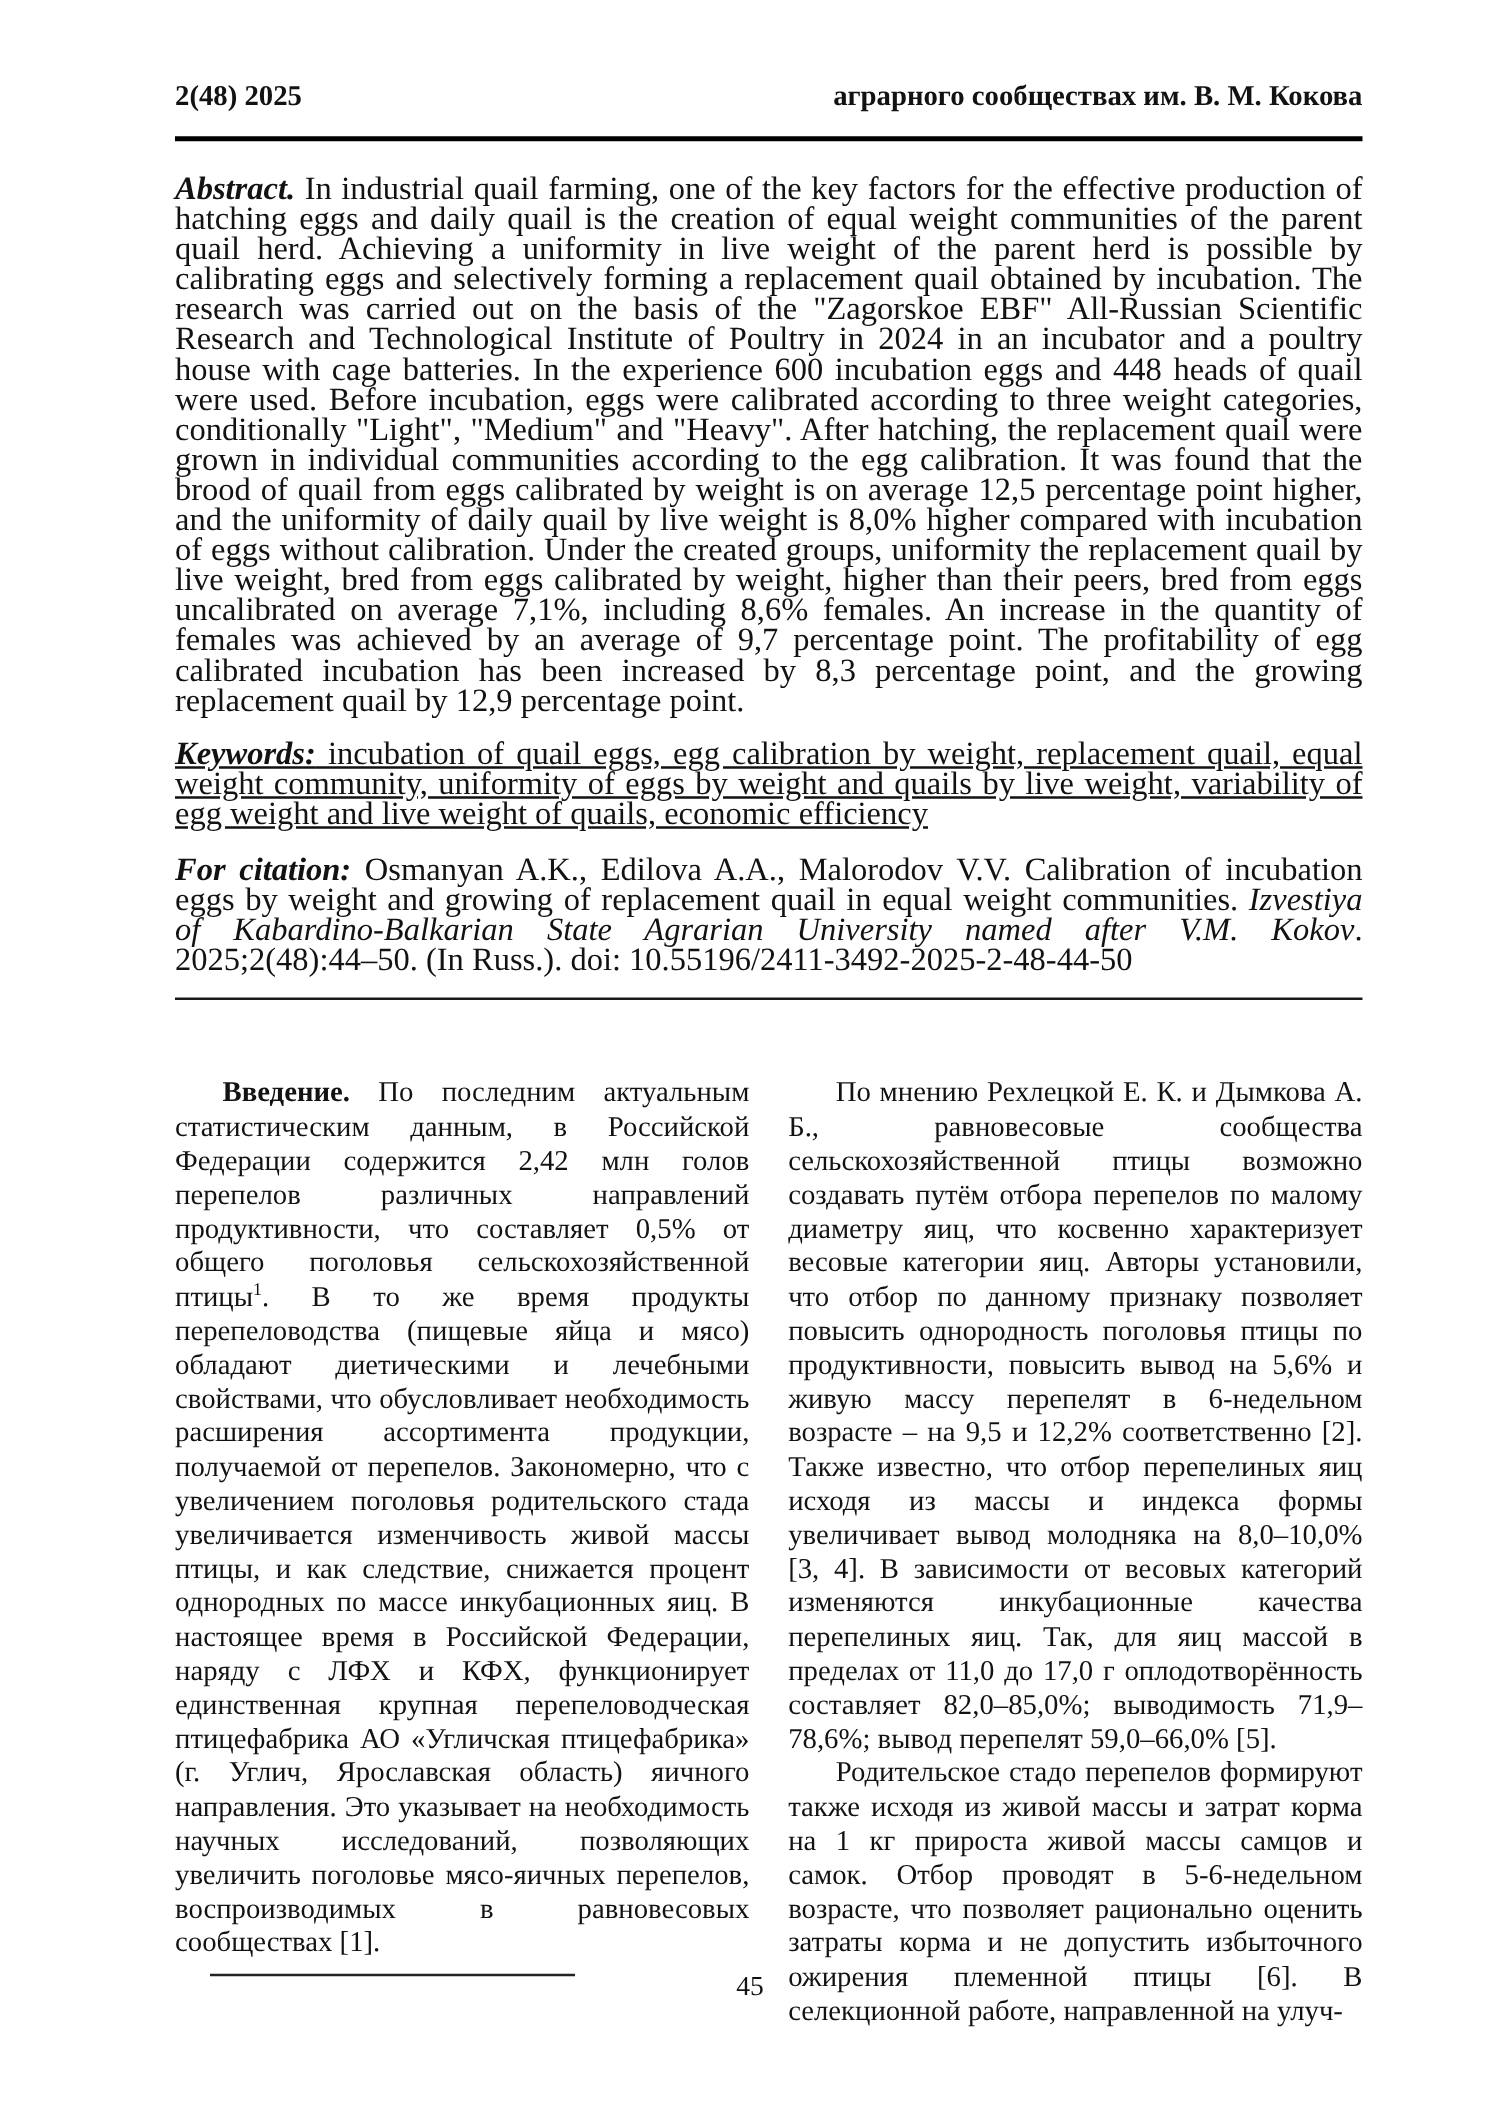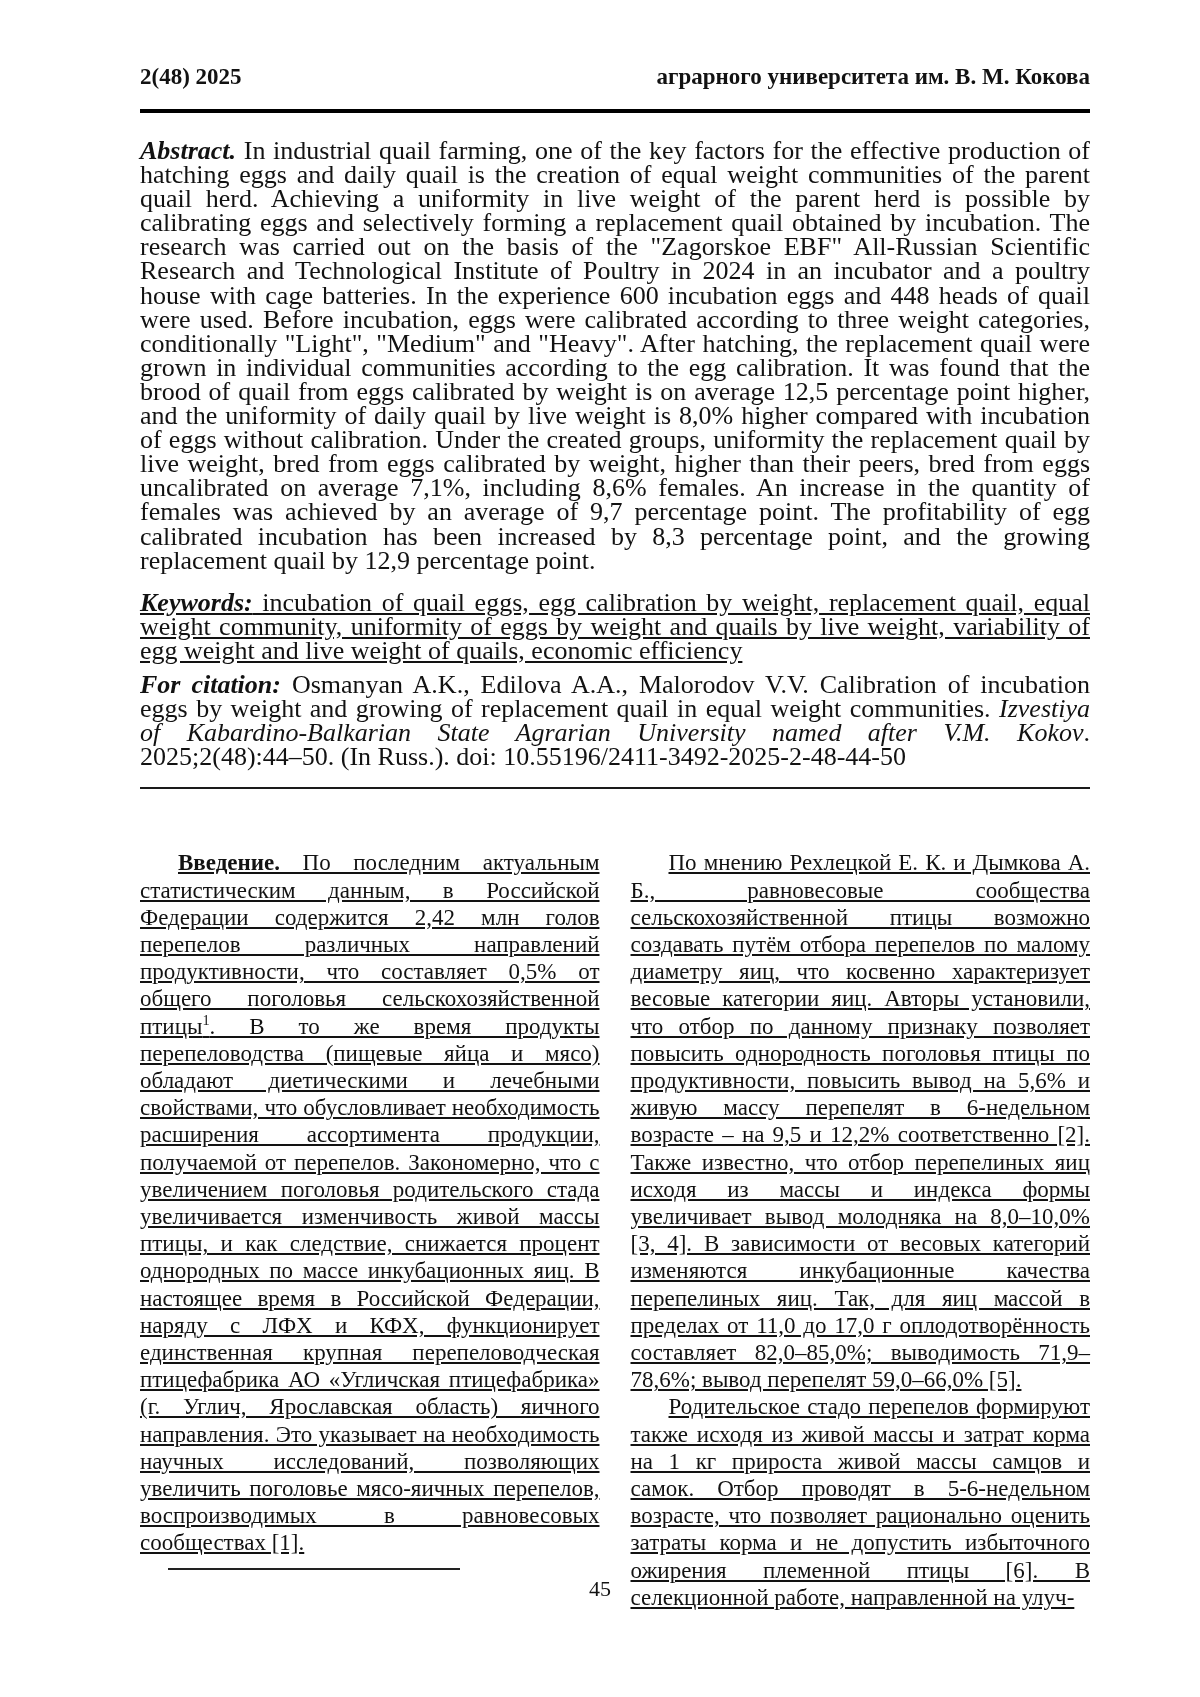--- a/index.html
+++ b/index.html
@@ -34,34 +34,33 @@
   }
   
   .meta-para {
     margin:0;
     margin-top:26px;
     font-size:26px;
     line-height:24.1px;
     text-align:justify;
   }
   .meta-para.keywords { margin-top:18px;text-decoration:underline; }
-  .meta-para.citation { margin-top:10px; }
+  .meta-para.citation { margin-top:21px; }
   .lead { font-weight:bold; font-style:italic; }
   .italic { font-style:italic; }
   .rule-thin {
     height:2px;
     background:#1a1a1a;
     margin-top:18px;
   }
   
   .columns {
     display:flex;
     gap:31px;
     margin-top:60px;
-    text-decoration:underline;
   }
   .col { flex:1; min-width:0; }
   .body-para {
     margin:0;
     font-size:23px;
     line-height:27.2px;
     text-align:justify;
   }
   .indent { text-indent:38px; }
   sup { font-size:0.62em; line-height:0; }
@@ -89,21 +88,21 @@
 </style>
 </head>
 <body>
 
 <div class="page">
   <div class="content">
 
     <header class="journal-header">
       <div class="issue">2(48) 2025</div>
       <div class="journal-title">
-        <div>аграрного университета им. В. М. Кокова</div>
+        <div>аграрного сообществах им. В. М. Кокова</div>
       </div>
     </header>
 
     <div class="rule-thick"></div>
 
     <p class="meta-para" lang="en"><span class="lead">Abstract.</span><span> In industrial quail farming, one of the key factors for the effective production of hatching eggs and daily quail is the creation of equal weight communities of the parent quail herd. Achieving a uniformity in live weight of the parent herd is possible by calibrating eggs and selectively forming a replacement quail obtained by incubation. The research was carried out on the basis of the "Zagorskoe EBF" All-Russian Scientific Research and Technological Institute of Poultry in 2024 in an incubator and a poultry house with cage batteries. In the experience 600 incubation eggs and 448 heads of quail were used. Before incubation, eggs were calibrated according to three weight categories, conditionally "Light", "Medium" and "Heavy". After hatching, the replacement quail were grown in individual communities according to the egg calibration. It was found that the brood of quail from eggs calibrated by weight is on average 12,5 percentage point higher, and the uniformity of daily quail by live weight is 8,0% higher compared with incubation of eggs without calibration. Under the created groups, uniformity the replacement quail by live weight, bred from eggs calibrated by weight, higher than their peers, bred from eggs uncalibrated on average 7,1%, including 8,6% females. An increase in the quantity of females was achieved by an average of 9,7 percentage point. The profitability of egg calibrated incubation has been increased by 8,3 percentage point, and the growing replacement quail by 12,9 percentage point.</span></p>
 
     <p class="meta-para keywords" lang="en"><span class="lead">Keywords:</span><span> incubation of quail eggs, egg calibration by weight, replacement quail, equal weight community, uniformity of eggs by weight and quails by live weight, variability of egg weight and live weight of quails, economic efficiency</span></p>
 
     <p class="meta-para citation" lang="en"><span class="lead">For citation:</span><span> Osmanyan A.K., Edilova A.A., Malorodov V.V. Calibration of incubation eggs by weight and growing of replacement quail in equal weight communities. </span><span class="italic">Izvestiya of Kabardino-Balkarian State Agrarian University named after V.M. Kokov</span><span>. 2025;2(48):44–50. (In Russ.). doi: 10.55196/2411-3492-2025-2-48-44-50</span></p>

